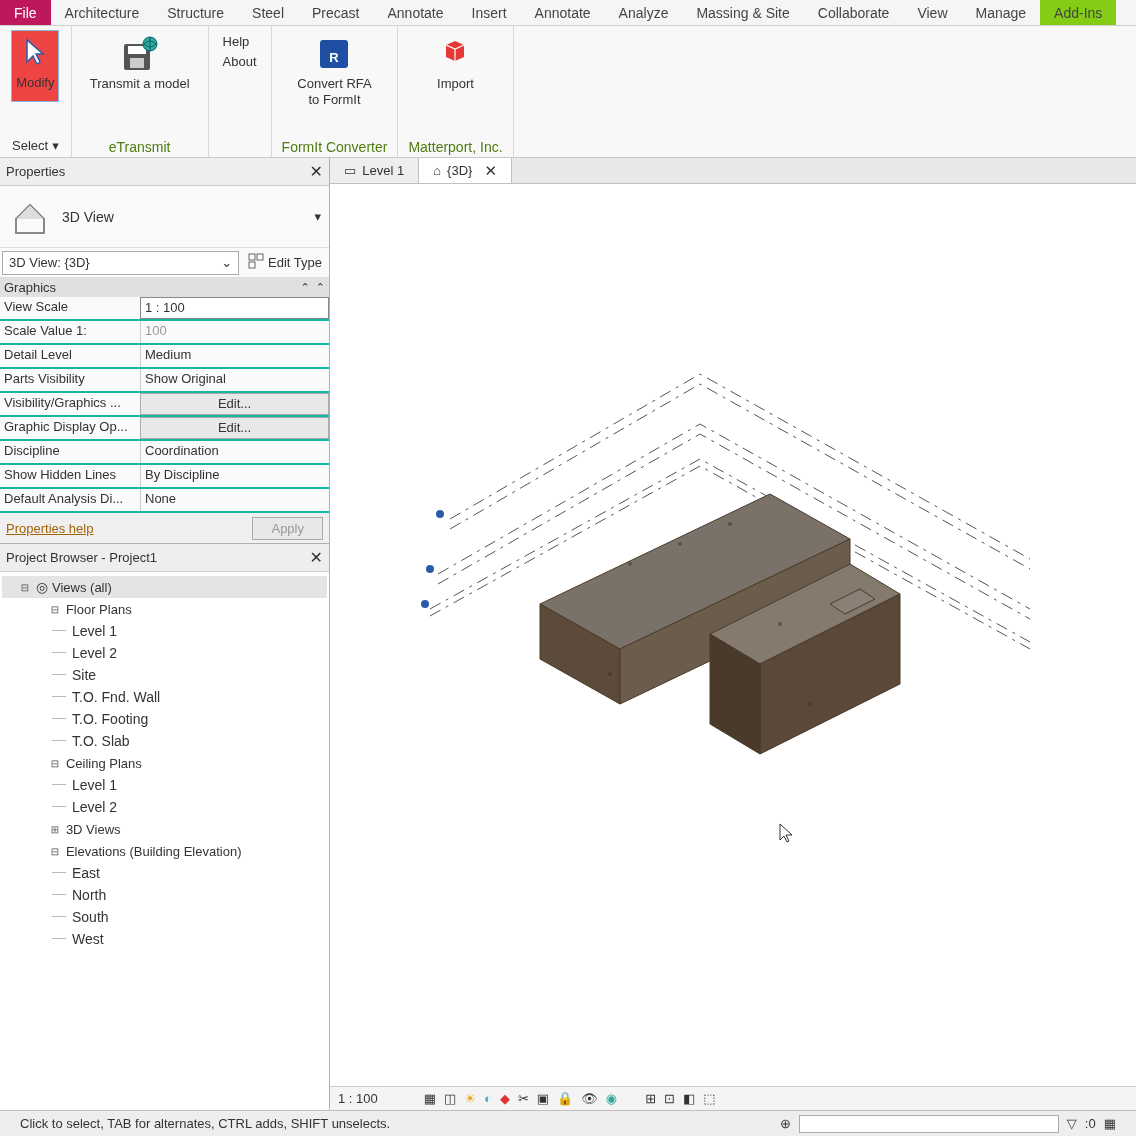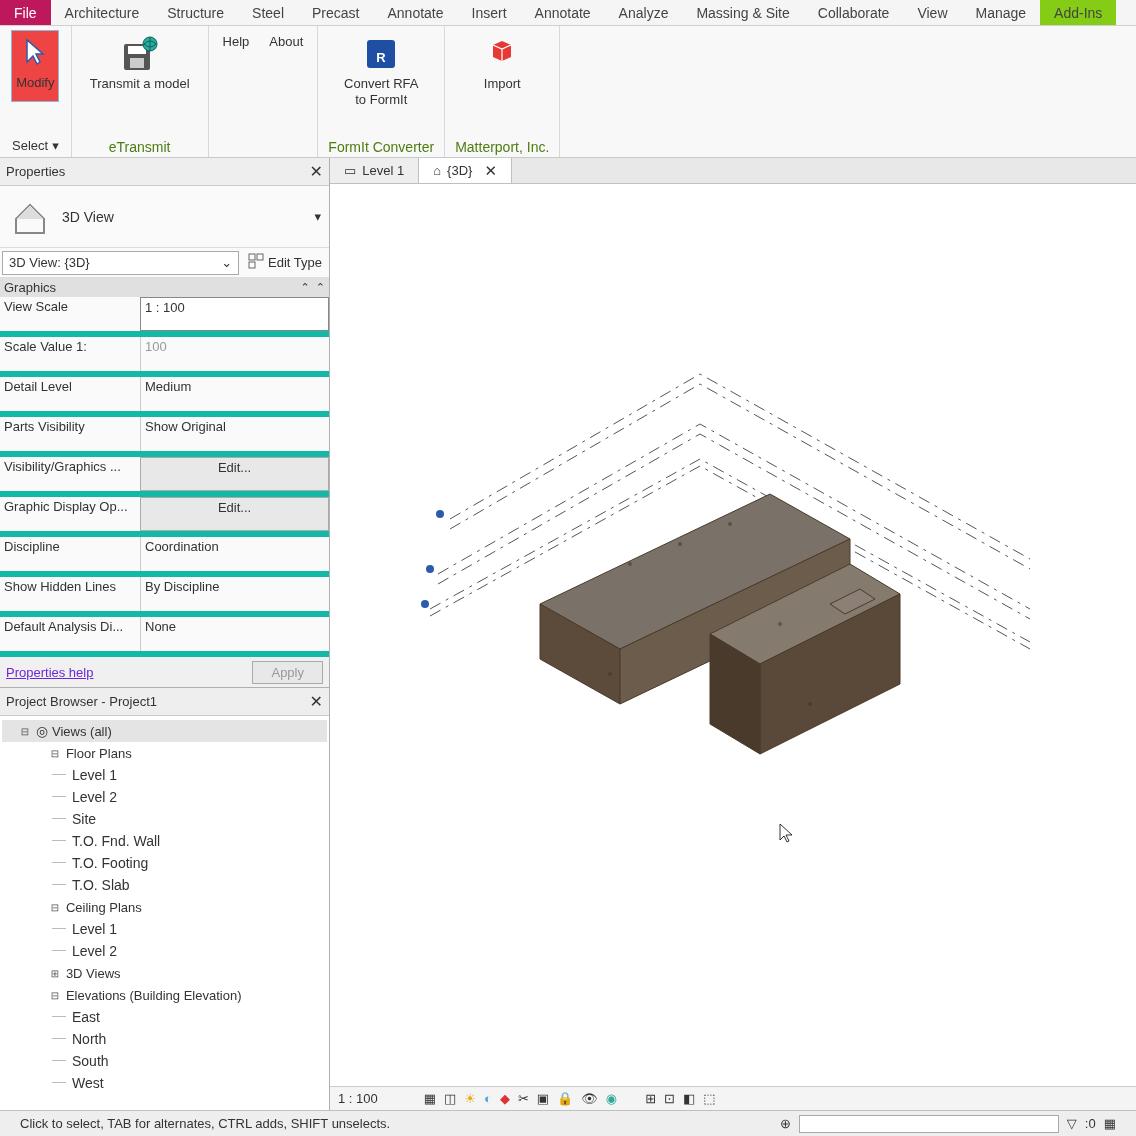--- a/index.html
+++ b/index.html
@@ -22,27 +22,27 @@
 .panel-header .close{font-size:16px;cursor:pointer}
 .prop-panel{flex:0 0 auto;background:#fafafa;border-bottom:1px solid #b0b0b0}
 .prop-type{height:62px;display:flex;align-items:center;padding:6px 8px;gap:10px;border-bottom:1px solid #ddd}
 .prop-type .house-icon{width:44px;height:44px;display:flex;align-items:center;justify-content:center}
 .prop-type .type-name{flex:1;font-size:14px}
 .prop-selector-row{height:30px;display:flex;align-items:center;border-bottom:1px solid #ddd}
 .prop-selector{flex:1;height:24px;border:1px solid #aaa;background:#fff;padding:0 6px;display:flex;align-items:center;justify-content:space-between;margin:2px}
 .edit-type-btn{padding:0 6px;display:flex;align-items:center;gap:4px;height:26px;border:1px solid transparent}
 .prop-section{background:#e0e0e0;padding:2px 4px;font-size:13px;display:flex;justify-content:space-between;align-items:center}
 .prop-grid{}
-.prop-row{display:flex;height:40px;border-bottom:6px solid #14b8a6}
+.prop-row{display:flex;height:24px;border-bottom:2px solid #14b8a6}
 .prop-row .pname{width:140px;padding:2px 4px;font-size:13px;overflow:hidden;white-space:nowrap;text-overflow:ellipsis}
 .prop-row .pval{flex:1;padding:2px 4px;font-size:13px;border-left:1px solid #ccc}
 .prop-row .pval.boxed{border:1px solid #888;background:#fff}
 .prop-row .pval.btn{background:#e8e8e8;border:1px solid #aaa;text-align:center;cursor:pointer}
 .prop-footer{height:30px;display:flex;align-items:center;justify-content:space-between;padding:0 6px;background:#f0f0f0}
-.prop-footer .help-link{color:#6d28d9;text-decoration:underline}
+.prop-footer .help-link{color:#a16207;text-decoration:underline}
 .prop-footer .apply-btn{padding:3px 18px;background:#e8e8e8;border:1px solid #aaa;color:#999}
 .browser-panel{flex:1;background:#fff;overflow:auto}
 .tree{padding:4px 2px}
 .tree-node{display:flex;align-items:center;height:22px;font-size:14px;cursor:pointer}
 .tree-node .toggle{width:14px;text-align:center;font-size:10px;color:#555}
 .tree-node.sel{background:#e4e4e4}
 .tree-indent-1{padding-left:16px}
 .tree-indent-2{padding-left:46px}
 .tree-leaf{padding-left:70px;height:22px;display:flex;align-items:center;font-size:14px;cursor:pointer;position:relative}
 .tree-leaf::before{content:"";position:absolute;left:50px;top:10px;width:14px;height:1px;background:#bbb}
@@ -104,21 +104,21 @@
             <circle cx="30" cy="8" r="7" fill="#3a9" stroke="#066"></circle>
             <path d="M24 8 Q30 2 36 8 M24 8 Q30 14 36 8 M30 1 L30 15" stroke="#066" fill="none"></path>
           </svg>
       </span>
       <span class="txt">Transmit a model</span>
     </div>
     <div class="label">eTransmit</div>
   </div>
 
   <div class="rgroup">
-    <div style="display:flex;gap:12px">
+    <div style="display:flex;flex-direction:column;gap:0">
       <div class="rbtn" style="flex-direction:row;gap:6px;padding:2px 4px">
         <span class="txt">Help</span>
       </div>
       <div class="rbtn" style="flex-direction:row;gap:6px;padding:2px 4px">
         <span class="txt">About</span>
       </div>
     </div>
     <div class="label"></div>
   </div>
 

